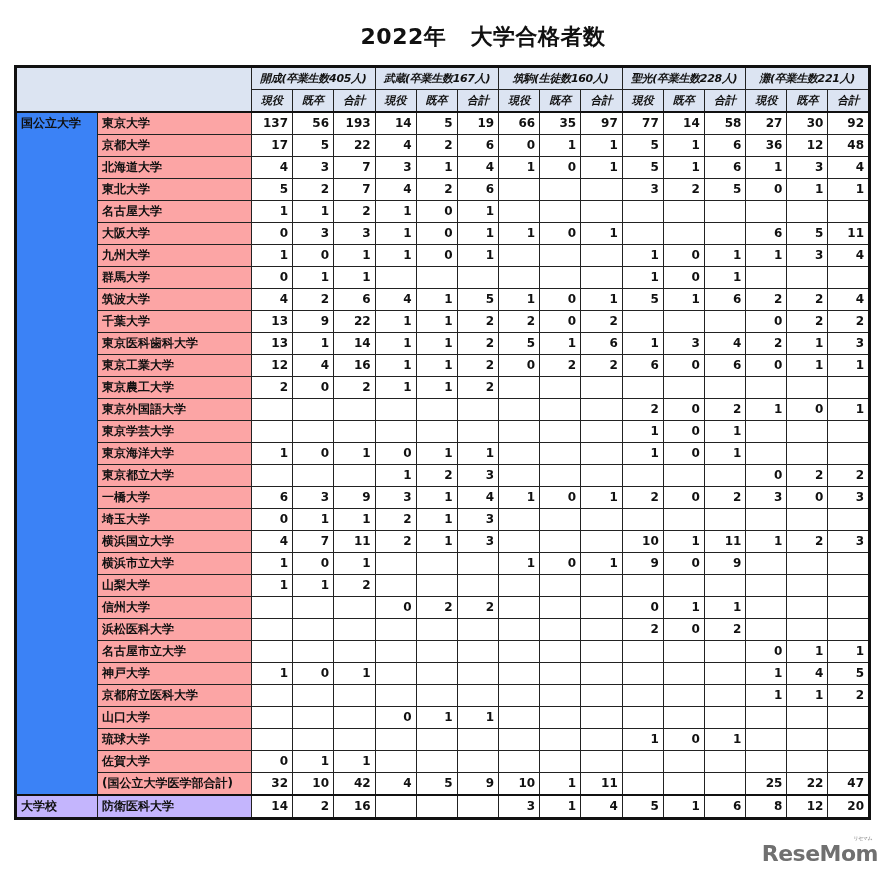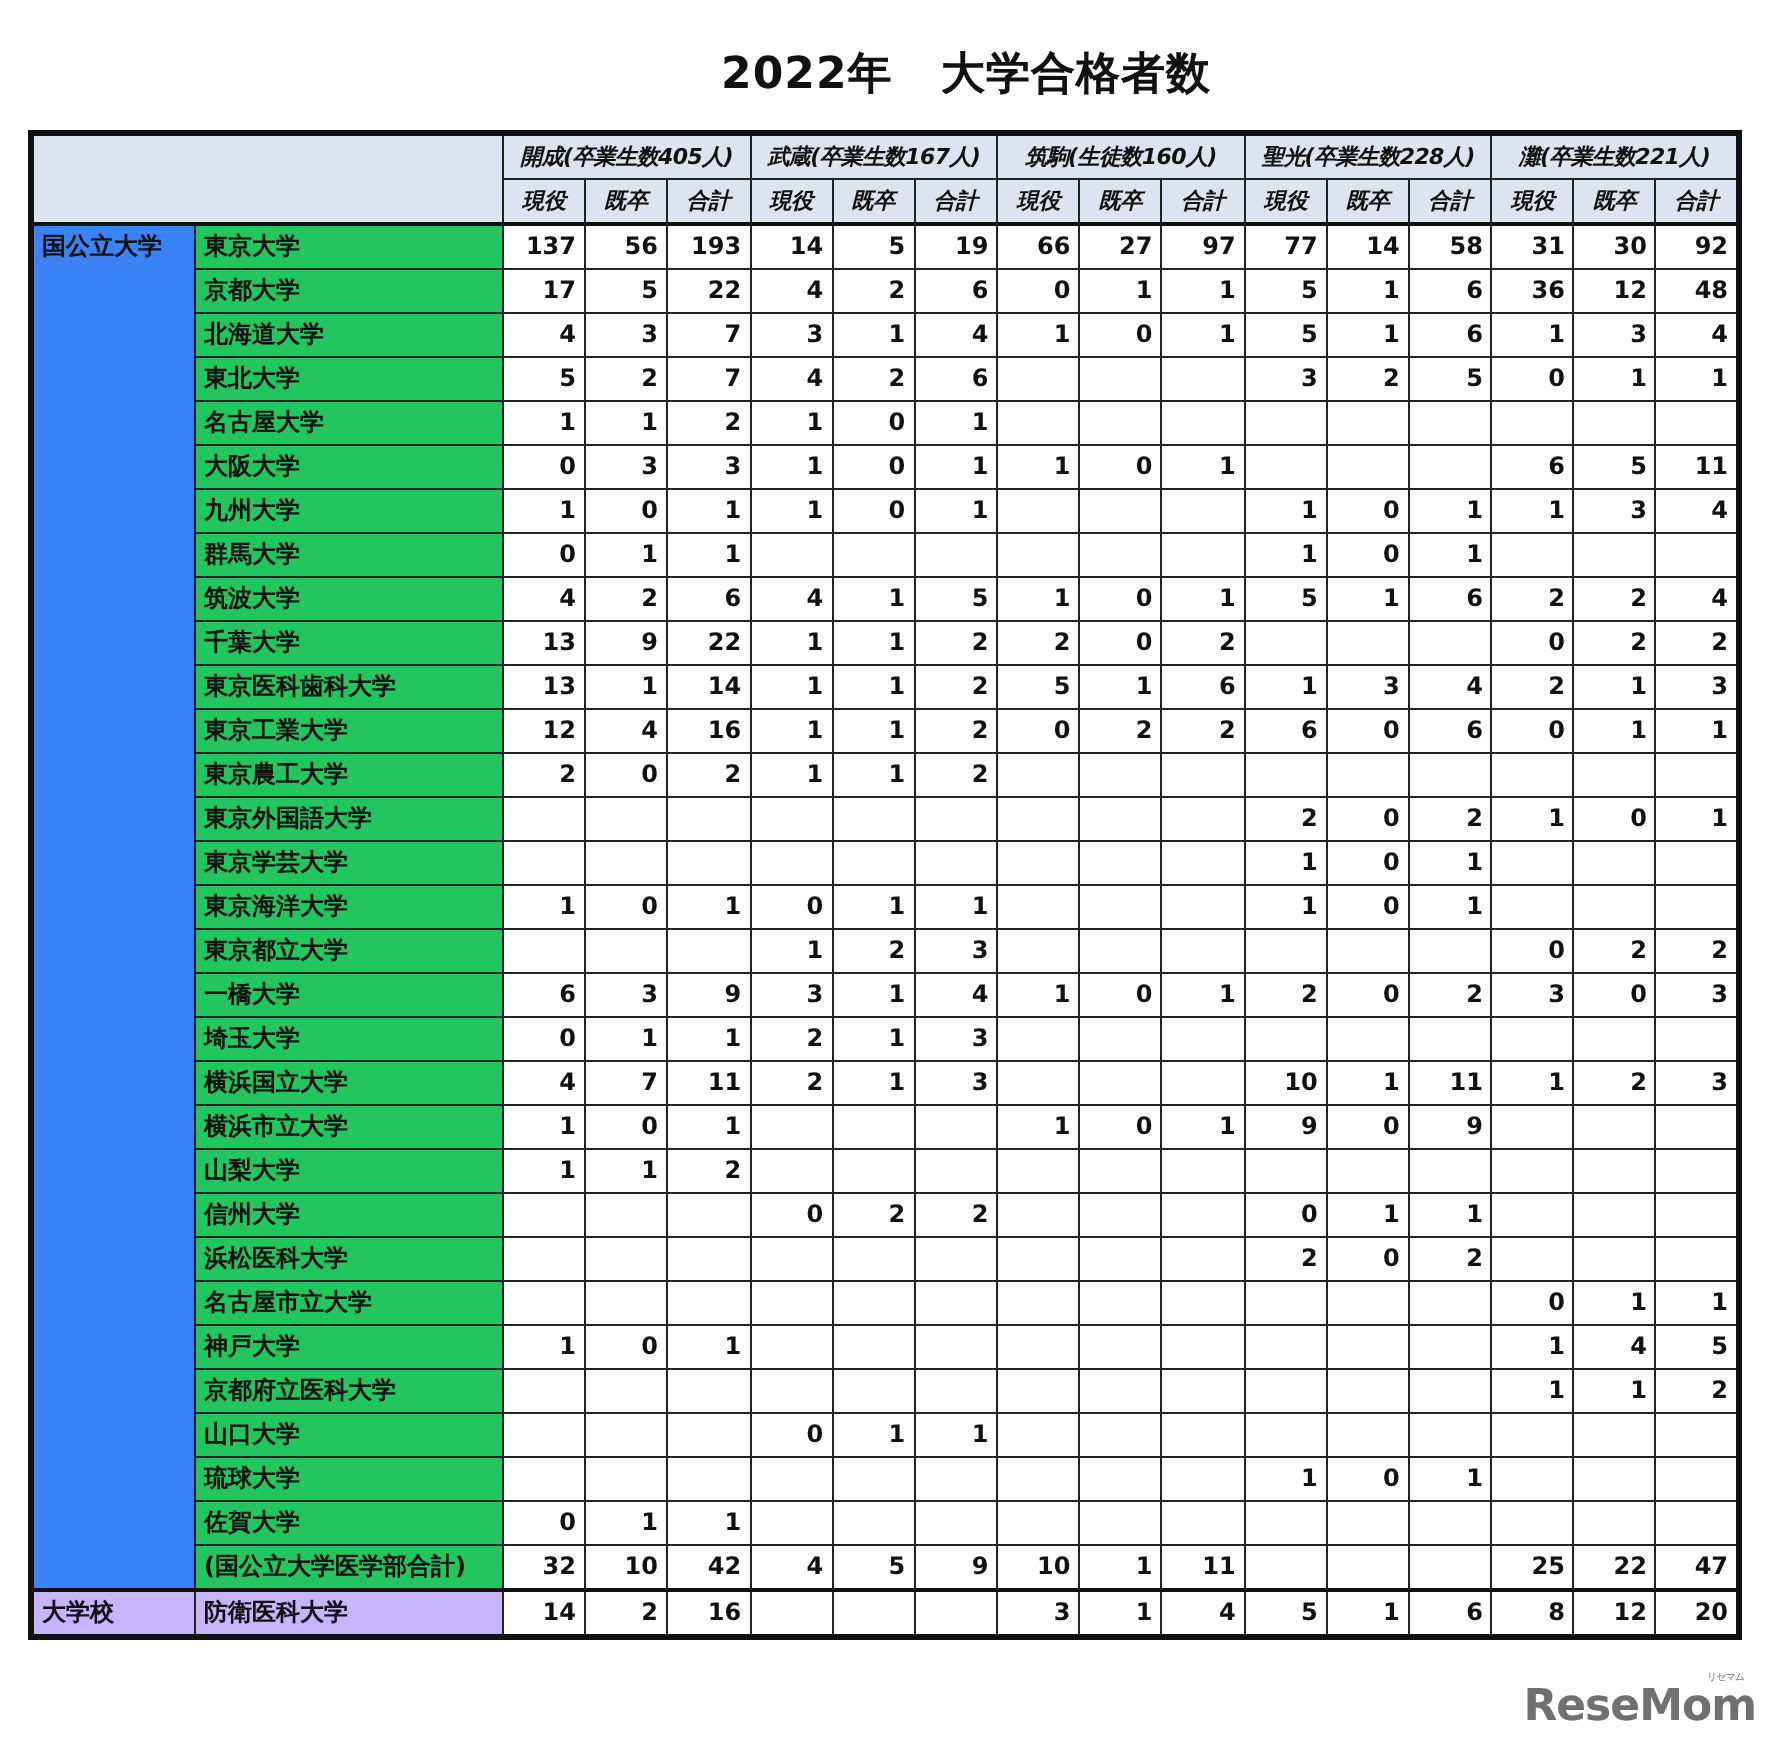--- a/index.html
+++ b/index.html
@@ -9,21 +9,21 @@
            font-size: 22px; font-weight: bold; letter-spacing: 0.5px; }
   .title span { margin: 0 8px; }
   table.results { position: absolute; left: 14px; top: 65px; border-collapse: collapse;
                   table-layout: fixed; width: 855px; font-size: 12px; font-weight: bold; }
   table.results td, table.results th { border: 1px solid #222; padding: 0 4px; height: 21px;
                   line-height: 21px; white-space: nowrap; overflow: hidden; }
   table.results th { background: #dce4f2; font-weight: bold; text-align: center; font-size: 11px; font-style: italic; }
   th.group { font-size: 11px; letter-spacing: -0.3px; }
   th.blank-head { background: #ffffff; border-right: 2px solid #111; }
   td.cat { background: #3b82f6; vertical-align: top; text-align: left; border-right: 2px solid #111; }
-  td.univ { background: #22c55e; text-align: left; border-right: 2px solid #111; }
+  td.univ { background: #fca5a5; text-align: left; border-right: 2px solid #111; }
   td.cat.gold, td.univ.gold { background: #c4b5fd; }
   td.num { text-align: right; background: #fff; }
   td.gstart, th.gstart { border-left: 2px solid #111; }
   tr.top-border td { border-top: 2px solid #111; }
   table.results { border: 3px solid #111; }
   .logo { position: absolute; right: 8px; bottom: 14px; font-family: "DejaVu Sans", sans-serif;
           font-weight: bold; font-size: 22px; color: #707070; letter-spacing: -0.5px; }
   .logo small { position: absolute; top: -6px; right: 6px; font-size: 5px; font-weight: normal; }
 </style>
 </head>
@@ -85,26 +85,26 @@
       <tr class="top-border">
         <td class="cat" rowspan="31">国公立大学</td>
         <td class="univ">東京大学</td>
         <td class="num gstart">137</td>
         <td class="num">56</td>
         <td class="num">193</td>
         <td class="num gstart">14</td>
         <td class="num">5</td>
         <td class="num">19</td>
         <td class="num gstart">66</td>
-        <td class="num">27</td>
+        <td class="num">35</td>
         <td class="num">97</td>
         <td class="num gstart">77</td>
         <td class="num">14</td>
         <td class="num">58</td>
-        <td class="num gstart">31</td>
+        <td class="num gstart">27</td>
         <td class="num">30</td>
         <td class="num">92</td>
       </tr>
       <tr>
         <td class="univ">京都大学</td>
         <td class="num gstart">17</td>
         <td class="num">5</td>
         <td class="num">22</td>
         <td class="num gstart">4</td>
         <td class="num">2</td>

